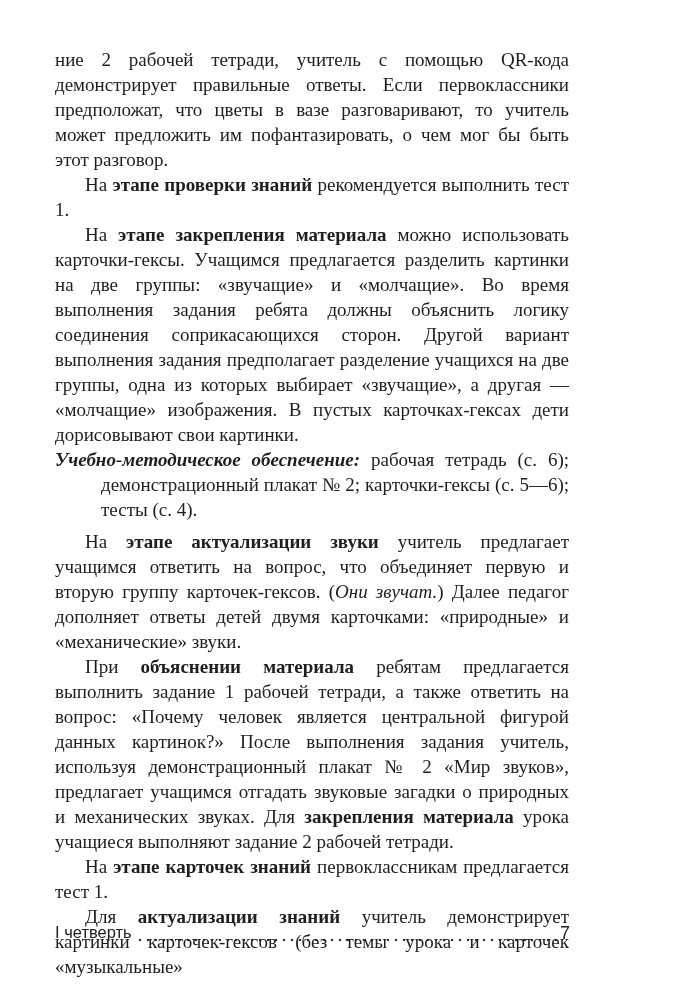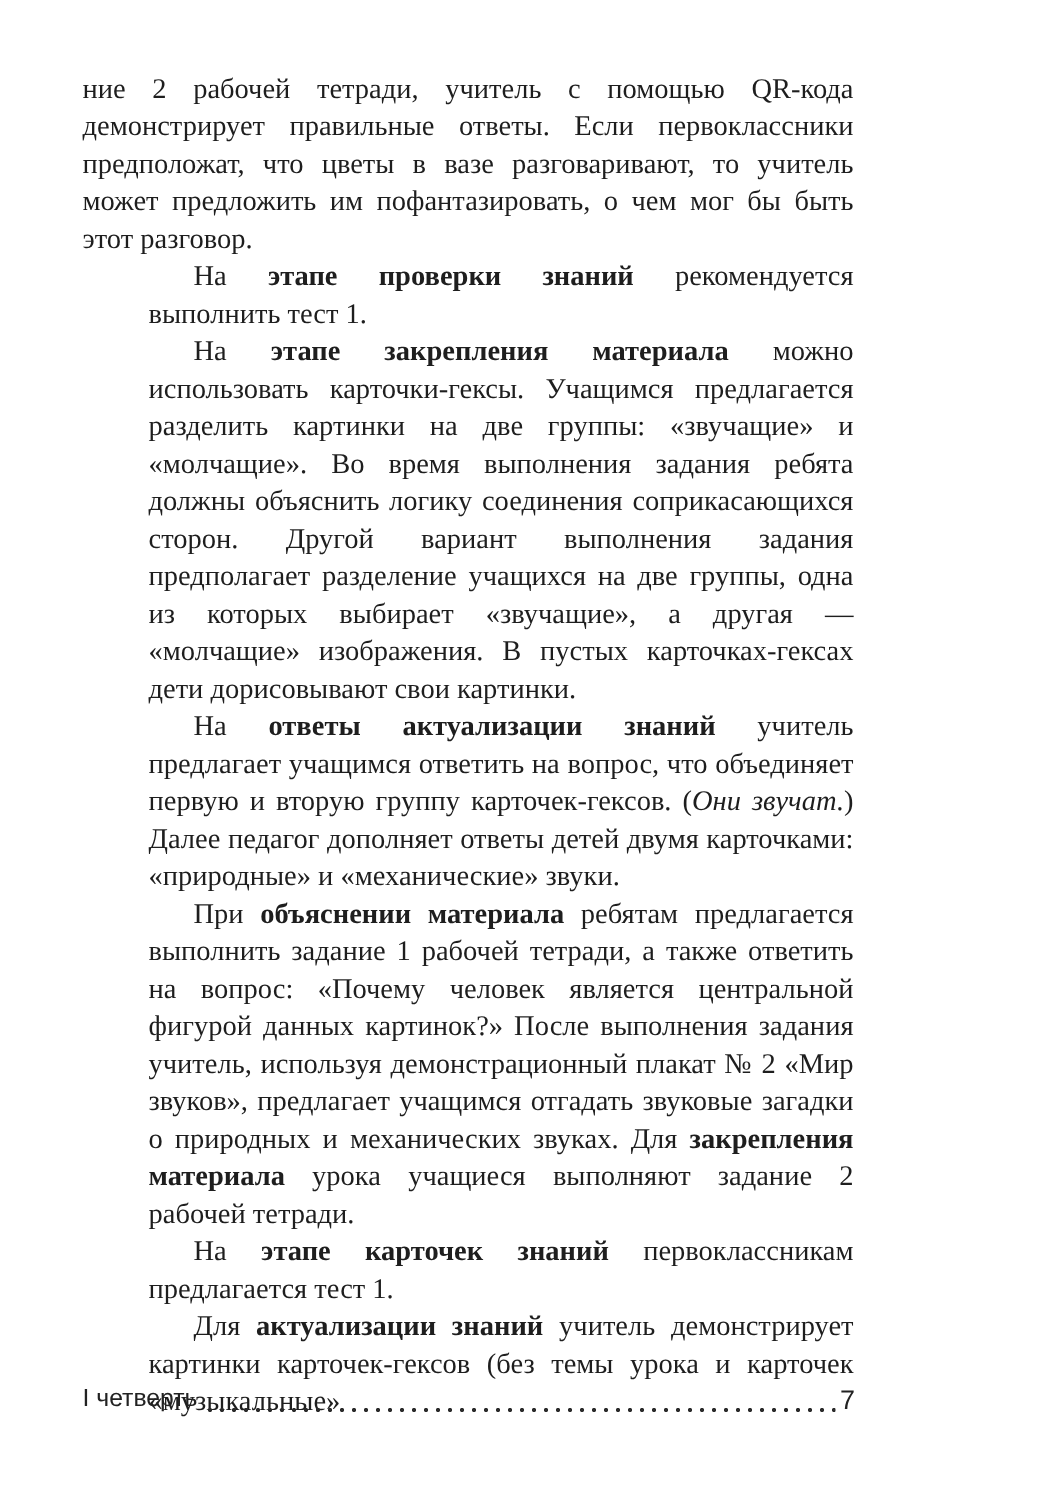--- a/index.html
+++ b/index.html
@@ -17,21 +17,21 @@
     color: #1e1e1e;
     background: #ffffff;
   }
   .bodytext p {
     font-size: 19px;
     line-height: 25px;
     text-align: justify;
     hyphens: auto;
     -webkit-hyphens: auto;
   }
-  .para-indent { text-indent: 30px; margin-left: 44px; }
+  .para-indent { text-indent: 30px; }
   .para-hanging {
     padding-left: 46px;
     text-indent: -46px;
     margin-bottom: 7px;
   }
   .lesson-heading {
     text-align: center;
     margin: 19px 0 15px 0;
     font-family: "Liberation Sans", sans-serif;
     font-size: 20px;
@@ -84,22 +84,23 @@
 <div class="page">
   <div class="bodytext">
 
     <p><span>ние 2 рабочей тетради, учитель с помощью QR-кода демонстрирует правильные ответы. Если первоклассники предположат, что цветы в вазе разговаривают, то учитель может предложить им пофантазировать, о чем мог бы быть этот разговор.</span></p>
 
     <p class="para-indent"><span>На </span><span class="run-b">этапе проверки знаний</span><span> рекомендуется выполнить тест 1.</span></p>
 
     <p class="para-indent"><span>На </span><span class="run-b">этапе закрепления материала</span><span> можно использовать карточки-гексы. Учащимся предлагается разделить картинки на две группы: «звучащие» и «молчащие». Во время выполнения задания ребята должны объяснить логику соединения соприкасающихся сторон. Другой вариант выполнения задания предполагает разделение учащихся на две группы, одна из которых выбирает «звучащие», а другая — «молчащие» изображения. В пустых карточках-гексах дети дорисовывают свои картинки.</span></p>
 
 
+    <p class="para-hanging"><span class="run-b run-i">Учебно-методическое обеспечение:</span><span> рабочая тетрадь (с. 6); демонстрационный плакат № 2; карточки-гексы (с. 5—6); тесты (с. 4).</span></p>
 
-    <p class="para-indent"><span>На </span><span class="run-b">ответы актуализации знаний</span><span> учитель предлагает учащимся ответить на вопрос, что объединяет первую и вторую группу карточек-гексов. (</span><span class="run-i">Они звучат.</span><span>) Далее педагог дополняет ответы детей двумя карточками: «природные» и «механические» звуки.</span></p>
+    <p class="para-indent"><span>На </span><span class="run-b">этапе актуализации звуки</span><span> учитель предлагает учащимся ответить на вопрос, что объединяет первую и вторую группу карточек-гексов. (</span><span class="run-i">Они звучат.</span><span>) Далее педагог дополняет ответы детей двумя карточками: «природные» и «механические» звуки.</span></p>
 
     <p class="para-indent"><span>При </span><span class="run-b">объяснении материала</span><span> ребятам предлагается выполнить задание 1 рабочей тетради, а также ответить на вопрос: «Почему человек является центральной фигурой данных картинок?» После выполнения задания учитель, используя демонстрационный плакат № 2 «Мир звуков», предлагает учащимся отгадать звуковые загадки о природных и механических звуках. Для </span><span class="run-b">закрепления материала</span><span> урока учащиеся выполняют задание 2 рабочей тетради.</span></p>
 
     <p class="para-indent"><span>На </span><span class="run-b">этапе карточек знаний</span><span> первоклассникам предлагается тест 1.</span></p>
 
 
 
     <p class="para-indent"><span>Для </span><span class="run-b">актуализации знаний</span><span> учитель демонстрирует картинки карточек-гексов (без темы урока и карточек «музыкальные»</span></p>
 
   </div>

